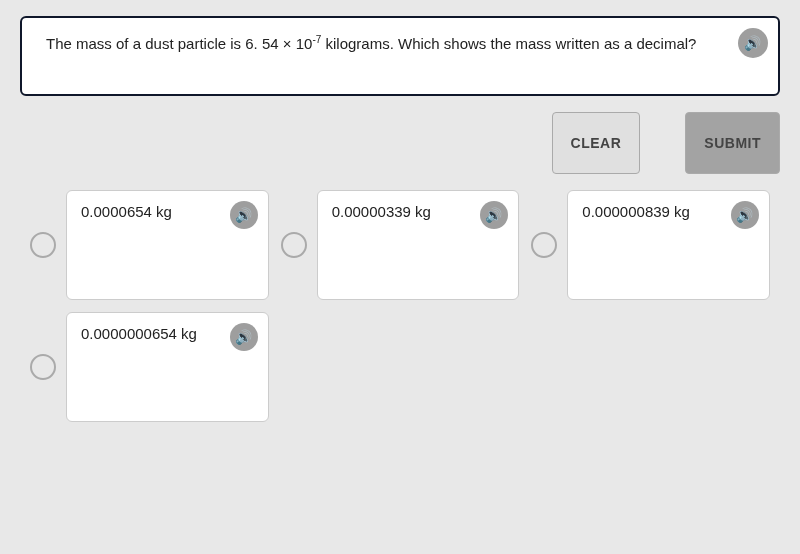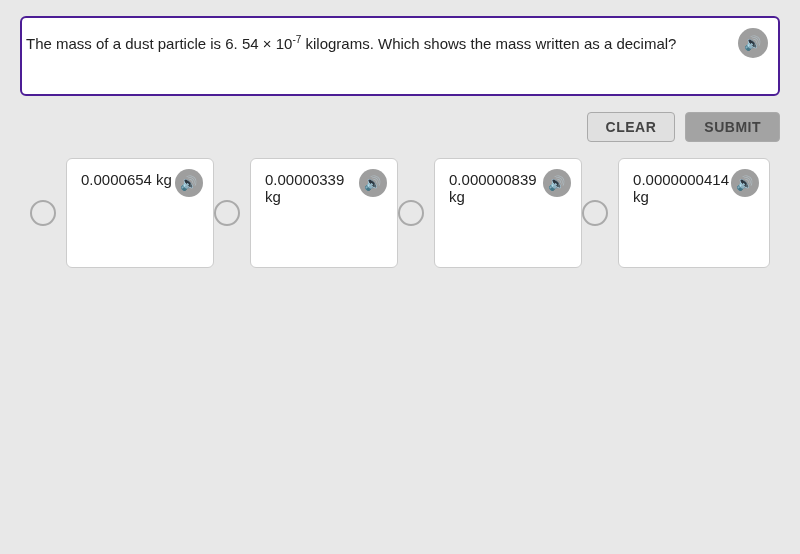--- a/index.html
+++ b/index.html
@@ -16,23 +16,23 @@
     }
 
     .main-container {
       padding: 16px 20px;
       position: relative;
     }
 
     
     .question-box {
       background: #fff;
-      border: 2px solid #4c1d95;
+      border: 2px solid #0f172a;
       border-radius: 6px;
-      padding: 14px 50px 14px 4px;
+      padding: 14px 50px 14px 24px;
       position: relative;
       min-height: 80px;
       margin-bottom: 16px;
     }
 
     .question-text {
       font-size: 15px;
       line-height: 1.6;
       color: #222;
     }
@@ -66,37 +66,39 @@
       display: flex;
       justify-content: flex-end;
       gap: 10px;
       margin-bottom: 16px;
     }
 
     .btn-clear, .btn-submit {
       border: 1.5px solid #aaa;
       background: #e0e0e0;
       border-radius: 4px;
-      padding: 6px 18px;
+      padding: 22px 18px;
       font-size: 14px;
       font-weight: bold;
       cursor: pointer;
       color: #444;
       letter-spacing: 0.5px;
+      margin-left: 35px;
     }
 
     .btn-submit {
       background: #a3a3a3;
     }
 
     
     .answers-grid {
       display: grid;
-      grid-template-columns: 1fr 1fr 1fr 1fr;
+      grid-template-columns: 1fr 1fr 1fr;
       grid-template-rows: 1fr 1fr;
+      gap: 12px;
       padding: 0 10px;
     }
 
     .answer-item {
       display: flex;
       align-items: center;
       gap: 10px;
     }
 
     .radio-circle {
@@ -188,21 +190,21 @@
         <span class="answer-text">0.000000839 kg</span>
         <button class="audio-btn" aria-label="play answer C audio">
           <span class="speaker-icon">🔊</span>
         </button>
       </div>
     </div>
 
     <div class="answer-item">
       <div class="radio-circle"></div>
       <div class="answer-card">
-        <span class="answer-text">0.0000000414 kg</span>
+        <span class="answer-text">0.0000000654 kg</span>
         <button class="audio-btn" aria-label="play answer D audio">
           <span class="speaker-icon">🔊</span>
         </button>
       </div>
     </div>
 
   </div>
 </div>
 
 </body></html>

